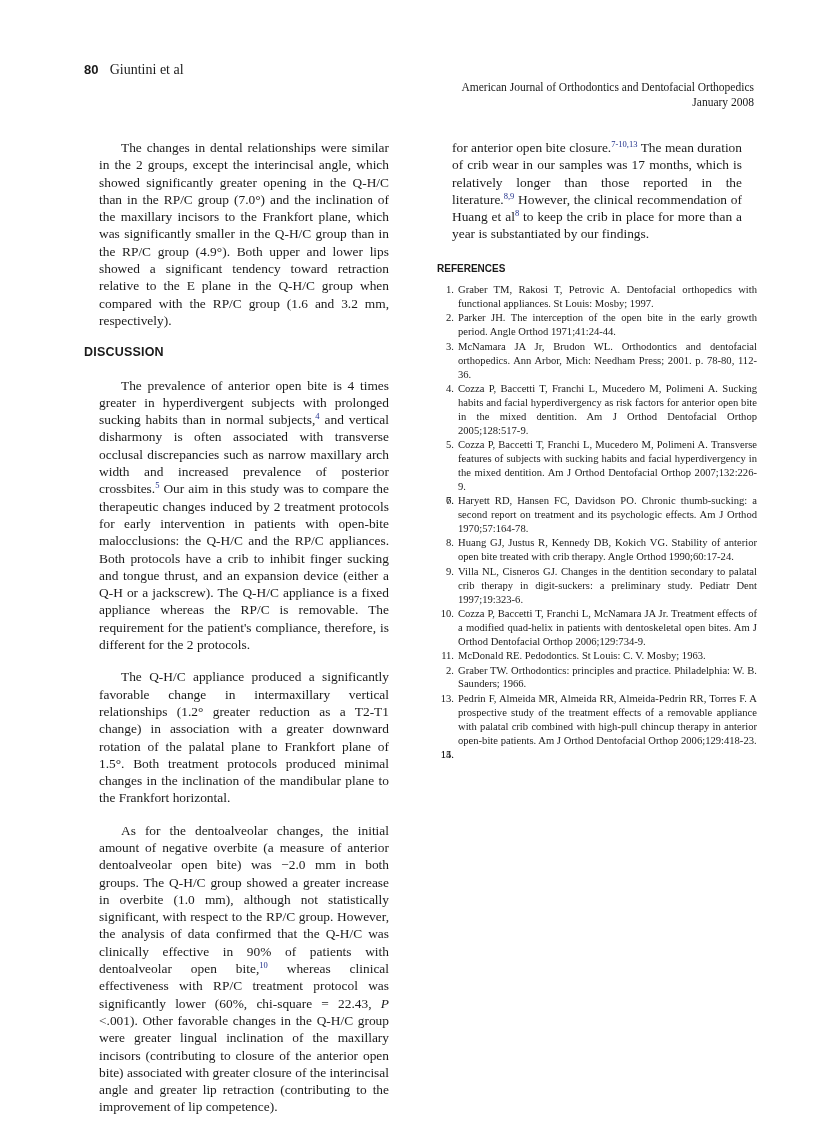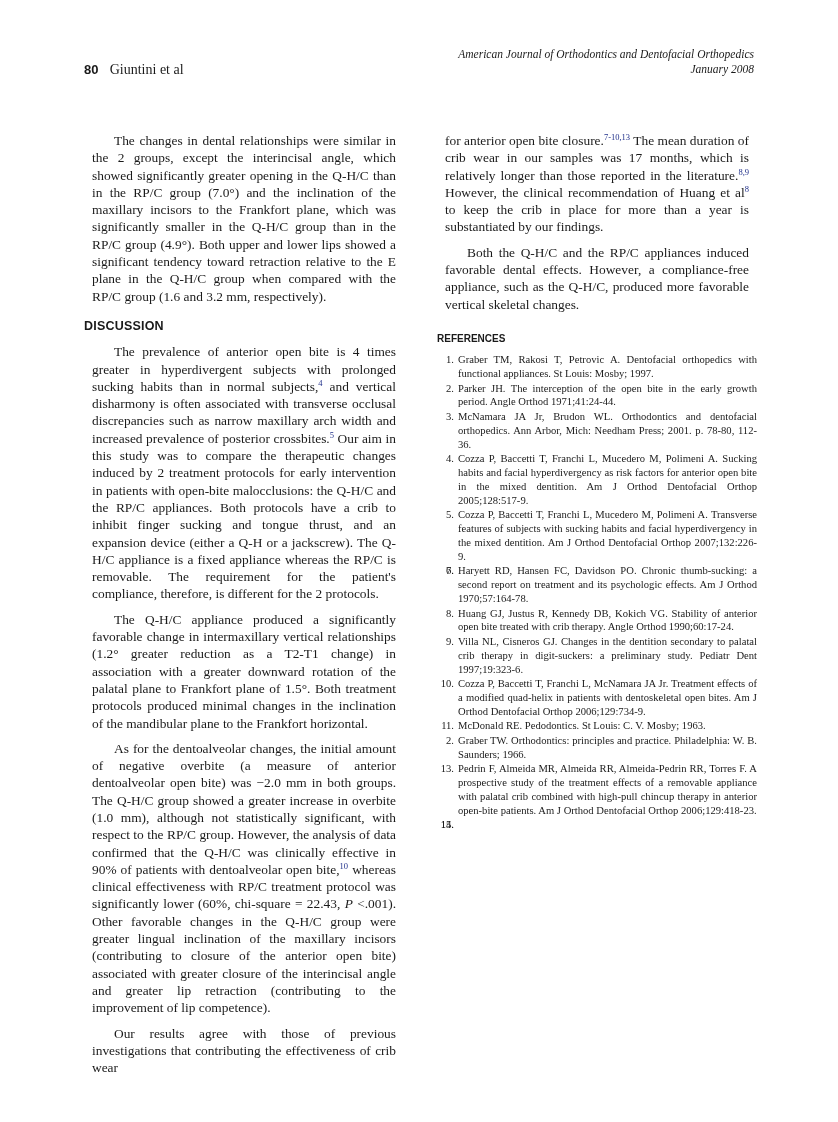--- a/index.html
+++ b/index.html
@@ -1,25 +1,25 @@
 <!DOCTYPE html>
 <html><head>
   <meta charset="utf-8">
   <style>
     html, body { margin: 0; padding: 0; background: #ffffff; }
     body { width: 838px; height: 1122px; position: relative; overflow: hidden;
            font-family: "Liberation Serif", serif; color: #1a1a1a; }
     .header-left { position: absolute; left: 84px; top: 62px; font-size: 13px; }
     .pageno { font-family: "Liberation Sans", sans-serif; font-weight: bold; font-size: 13px; margin-right: 8px; }
     .running { font-size: 14px; }
-    .header-right { position: absolute; right: 84px; top: 47px; text-align: right; font-style: italic; font-size: 11.5px; line-height: 15px; }
+    .header-right { position: absolute; right: 84px; top: 80px; text-align: right; font-size: 11.5px; line-height: 15px; }
     .col { position: absolute; top: 124px; width: 320px; font-size: 13.4px; line-height: 17.3px; text-align: justify; }
     .col-left { left: 84px; }
     .col-right { left: 437px; width: 320px; }
-    p { margin: 8px; text-indent: 22px; }
+    p { margin: 15px; text-indent: 22px; }
     .noindent { text-indent: 0; }
     h2 { font-family: "Liberation Sans", sans-serif; font-weight: bold; font-size: 12.5px; margin: 13px 0 7px 0; letter-spacing: 0.2px; }
     h3 { font-family: "Liberation Sans", sans-serif; font-weight: bold; font-size: 10px; margin: 17px 0 6px 0; }
     sup { font-size: 8.5px; line-height: 0; vertical-align: 5px; }
     sup.link { color: #1f2f8a; }
     ol.refs { list-style: none; margin: 0; padding: 0; font-size: 10.6px; line-height: 13.9px; }
     ol.refs li { position: relative; padding-left: 21px; margin-bottom: 0.5px; text-align: justify; }
     ol.refs li .num { position: absolute; left: 0; width: 17px; text-align: right; }
   </style>
 </head>
@@ -38,21 +38,20 @@
   <p>The changes in dental relationships were similar in the 2 groups, except the interincisal angle, which showed significantly greater opening in the Q-H/C than in the RP/C group (7.0°) and the inclination of the maxillary incisors to the Frankfort plane, which was significantly smaller in the Q-H/C group than in the RP/C group (4.9°). Both upper and lower lips showed a significant tendency toward retraction relative to the E plane in the Q-H/C group when compared with the RP/C group (1.6 and 3.2 mm, respectively).</p>
   <h2>DISCUSSION</h2>
   <p><span>The prevalence of anterior open bite is 4 times greater in hyperdivergent subjects with prolonged sucking habits than in normal subjects,</span><sup class="link">4</sup><span> and vertical disharmony is often associated with transverse occlusal discrepancies such as narrow maxillary arch width and increased prevalence of posterior crossbites.</span><sup class="link">5</sup><span> Our aim in this study was to compare the therapeutic changes induced by 2 treatment protocols for early intervention in patients with open-bite malocclusions: the Q-H/C and the RP/C appliances. Both protocols have a crib to inhibit finger sucking and tongue thrust, and an expansion device (either a Q-H or a jackscrew). The Q-H/C appliance is a fixed appliance whereas the RP/C is removable. The requirement for the patient's compliance, therefore, is different for the 2 protocols.</span></p>
   <p>The Q-H/C appliance produced a significantly favorable change in intermaxillary vertical relationships (1.2° greater reduction as a T2-T1 change) in association with a greater downward rotation of the palatal plane to Frankfort plane of 1.5°. Both treatment protocols produced minimal changes in the inclination of the mandibular plane to the Frankfort horizontal.</p>
   <p><span>As for the dentoalveolar changes, the initial amount of negative overbite (a measure of anterior dentoalveolar open bite) was −2.0 mm in both groups. The Q-H/C group showed a greater increase in overbite (1.0 mm), although not statistically significant, with respect to the RP/C group. However, the analysis of data confirmed that the Q-H/C was clinically effective in 90% of patients with dentoalveolar open bite,</span><sup class="link">10</sup><span> whereas clinical effectiveness with RP/C treatment protocol was significantly lower (60%, chi-square = 22.43, </span><i>P</i><span> &lt;.001). Other favorable changes in the Q-H/C group were greater lingual inclination of the maxillary incisors (contributing to closure of the anterior open bite) associated with greater closure of the interincisal angle and greater lip retraction (contributing to the improvement of lip competence).</span></p>
   <p>Our results agree with those of previous investigations that contributing the effectiveness of crib wear</p>
 </div>
 
 <div class="col col-right">
   <p class="noindent"><span>for anterior open bite closure.</span><sup class="link">7-10,13</sup><span> The mean duration of crib wear in our samples was 17 months, which is relatively longer than those reported in the literature.</span><sup class="link">8,9</sup><span> However, the clinical recommendation of Huang et al</span><sup class="link">8</sup><span> to keep the crib in place for more than a year is substantiated by our findings.</span></p>
-  <p>Both the Q-H/C and the RP/C appliances induced favorable dental effects. However, a compliance-free appliance, such as the Q-H/C, produced more favorable vertical skeletal changes.</p>
   <h3>REFERENCES</h3>
   <ol class="refs">
     <li><span class="num">1.</span><span>Graber TM, Rakosi T, Petrovic A. Dentofacial orthopedics with functional appliances. St Louis: Mosby; 1997.</span></li>
     <li><span class="num">2.</span><span>Parker JH. The interception of the open bite in the early growth period. Angle Orthod 1971;41:24-44.</span></li>
     <li><span class="num">3.</span><span>McNamara JA Jr, Brudon WL. Orthodontics and dentofacial orthopedics. Ann Arbor, Mich: Needham Press; 2001. p. 78-80, 112-36.</span></li>
     <li><span class="num">4.</span><span>Cozza P, Baccetti T, Franchi L, Mucedero M, Polimeni A. Sucking habits and facial hyperdivergency as risk factors for anterior open bite in the mixed dentition. Am J Orthod Dentofacial Orthop 2005;128:517-9.</span></li>
     <li><span class="num">5.</span><span>Cozza P, Baccetti T, Franchi L, Mucedero M, Polimeni A. Transverse features of subjects with sucking habits and facial hyperdivergency in the mixed dentition. Am J Orthod Dentofacial Orthop 2007;132:226-9.</span></li>
     <li><span class="num">6.</span></li>
     <li><span class="num">7.</span><span>Haryett RD, Hansen FC, Davidson PO. Chronic thumb-sucking: a second report on treatment and its psychologic effects. Am J Orthod 1970;57:164-78.</span></li>
     <li><span class="num">8.</span><span>Huang GJ, Justus R, Kennedy DB, Kokich VG. Stability of anterior open bite treated with crib therapy. Angle Orthod 1990;60:17-24.</span></li>

